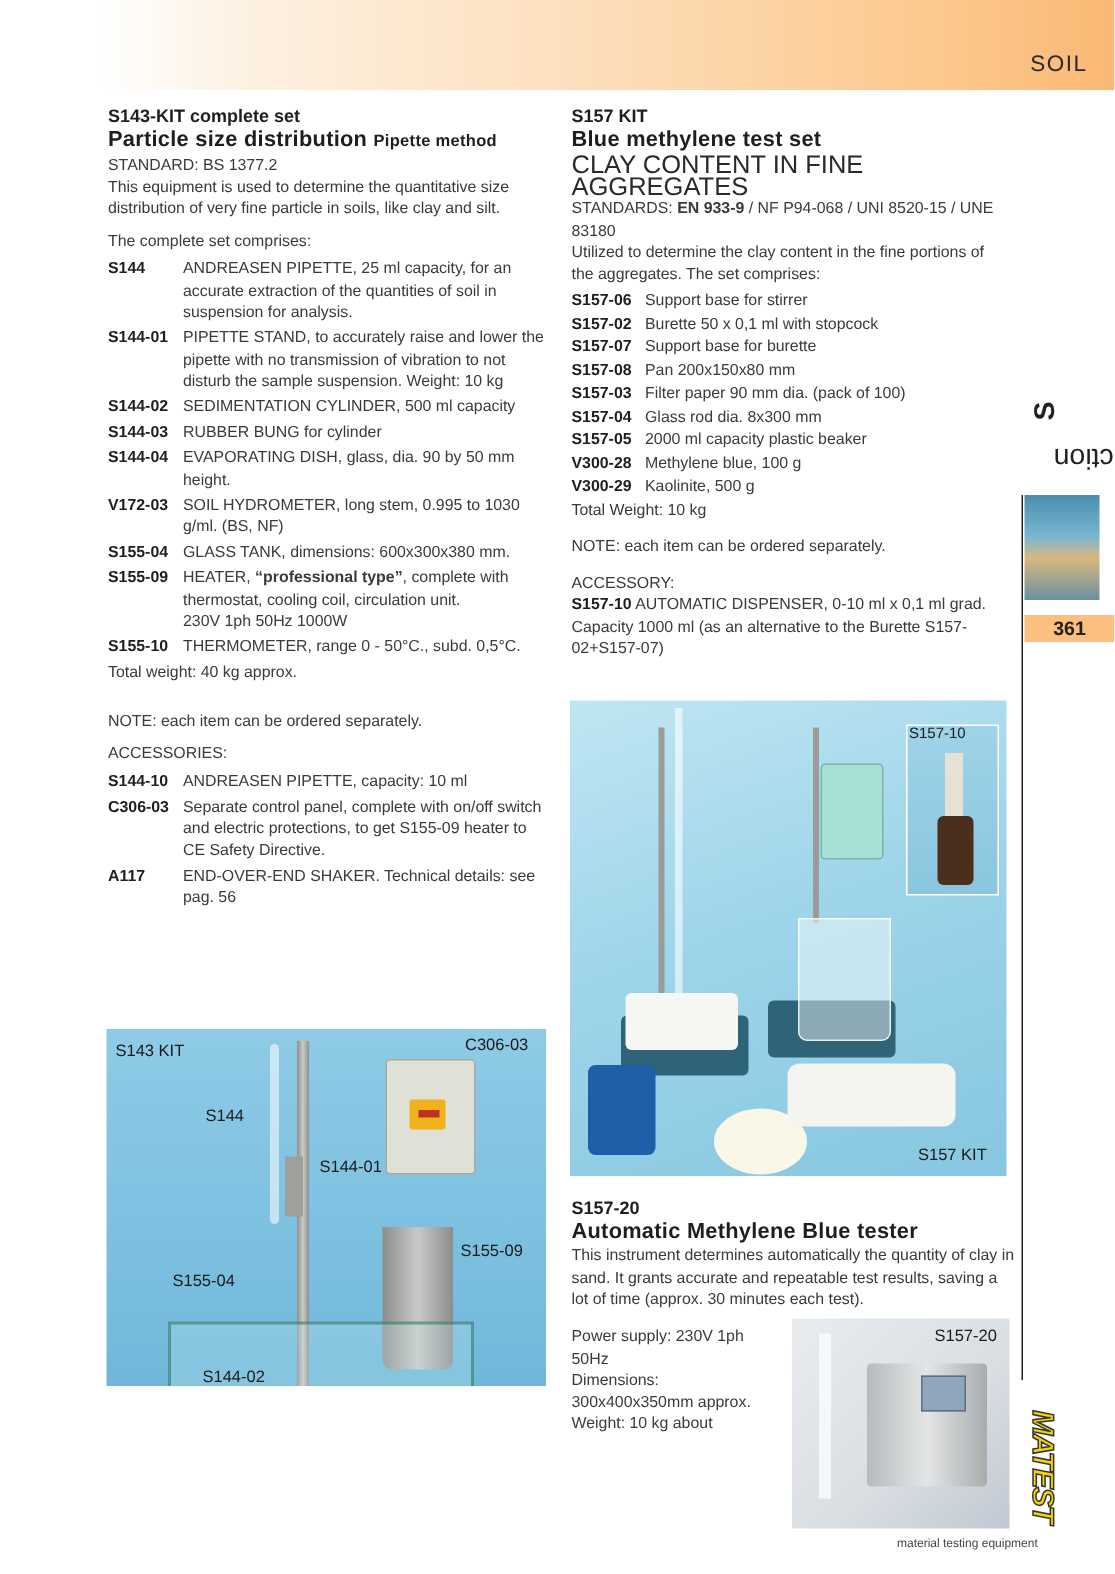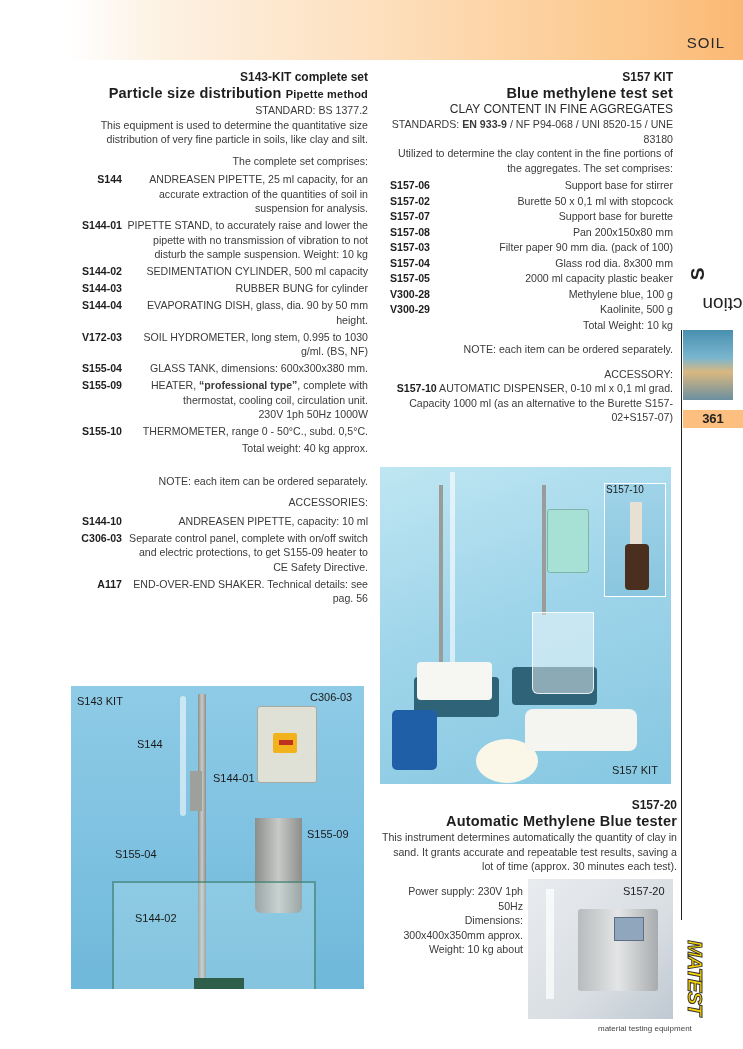--- a/index.html
+++ b/index.html
@@ -8,38 +8,38 @@
     background: #ffffff; color: #2a2a2a;
     font-family: "Liberation Sans", sans-serif;
   }
   .header-band {
     position: absolute; left: 0; top: 0; width: 743px; height: 60px;
     background: linear-gradient(to right, #ffffff 0%, #ffffff 9%, #fdf1e2 22%, #fde0bf 50%, #fcc88c 85%, #fbb874 100%);
   }
   .section-name {
     position: absolute; right: 18px; top: 34px; font-size: 15px; letter-spacing: 1px; color: #2a2a2a;
   }
-  .col { position: absolute; font-size: 10.6px; line-height: 14.5px; color: #3a3a3a; text-align: right; }
+  .col { position: absolute; font-size: 10.6px; line-height: 14.5px; color: #3a3a3a; }
   .col-left { left: 72px; top: 70px; width: 296px; }
   .col-right { left: 381px; top: 70px; width: 292px; }
   .kit-code { font-weight: bold; font-size: 12px; color: #1e1e1e; line-height: 15px; }
   .kit-title { font-weight: bold; font-size: 14.5px; color: #1e1e1e; line-height: 17px; letter-spacing: 0.2px; }
   .kit-title .sub { font-weight: bold; font-size: 11px; }
-  .subtitle { font-size: 12px; color: #2a2a2a; line-height: 15px; }
+  .subtitle { font-size: 17px; color: #2a2a2a; line-height: 15px; }
   p { margin: 0; }
   .gap { height: 7px; }
   .item { display: flex; margin-bottom: 2.5px; }
   .code { font-weight: bold; color: #1e1e1e; flex: 0 0 50px; }
   .r .code { flex: 0 0 49px; }
   .r .item { margin-bottom: 1px; }
   .desc { flex: 1; }
   .inline-code { font-weight: bold; color: #1e1e1e; }
   .photo { position: absolute; overflow: hidden; }
   .photo-s143 {
-    left: 71px; top: 686px; width: 293px; height: 303px;
+    left: 71px; top: 686px; width: 293px; height: 238px;
     background: linear-gradient(180deg, #8ecbe6 0%, #7cc0e0 60%, #6fb8da 100%);
   }
   .photo-s157 {
     left: 380px; top: 467px; width: 291px; height: 317px;
     background: linear-gradient(160deg, #bfe6f2 0%, #9fd5ea 45%, #86c7e1 100%);
   }
   .photo-s15720 {
     left: 528px; top: 879px; width: 145px; height: 140px;
     background: linear-gradient(135deg, #e9ecef 0%, #d9dee3 60%, #bfc9d2 100%);
   }

